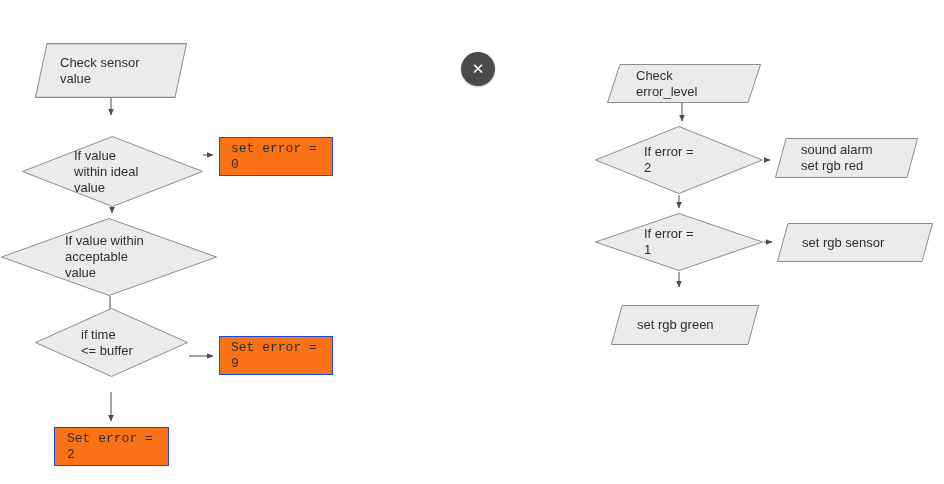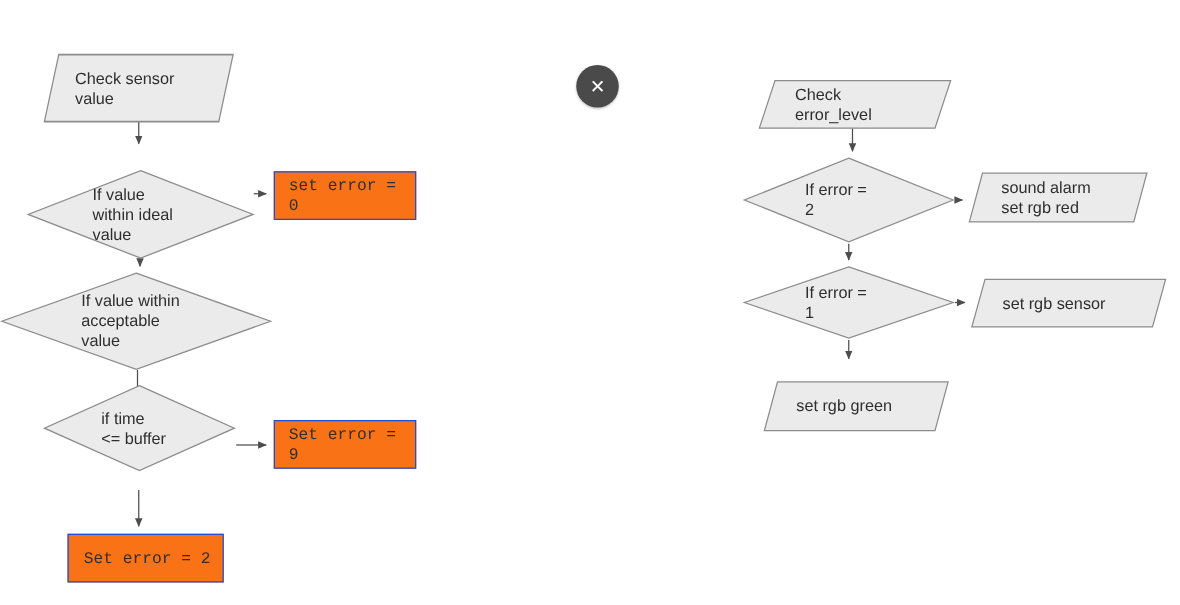--- a/index.html
+++ b/index.html
@@ -113,21 +113,21 @@
         <polygon points="76.5,0.5 152.5,34.5 76.5,68.5 0.5,34.5"></polygon>
       </svg>
       <span class="label" style="padding-left:46px">if time
 &lt;= buffer</span>
     </div>
 
     <div class="node rect" style="left:219px;top:336px;width:114px;height:39px">
       <span class="label" style="padding-left:11px">Set error = 9</span>
     </div>
 
-    <div class="node rect" style="left:54px;top:427px;width:125px;height:39px">
+    <div class="node rect" style="left:54px;top:427px;width:115px;height:39px">
       <span class="label" style="padding-left:12px">Set error = 2</span>
     </div>
 
     <div class="node" style="left:607px;top:64px;width:154px;height:39px">
       <svg viewBox="0 0 154 39" preserveAspectRatio="none">
         <polygon points="13,0.5 153.5,0.5 141,38.5 0.5,38.5"></polygon>
       </svg>
       <span class="label" style="padding-left:29px">Check
 error_level</span>
     </div>

